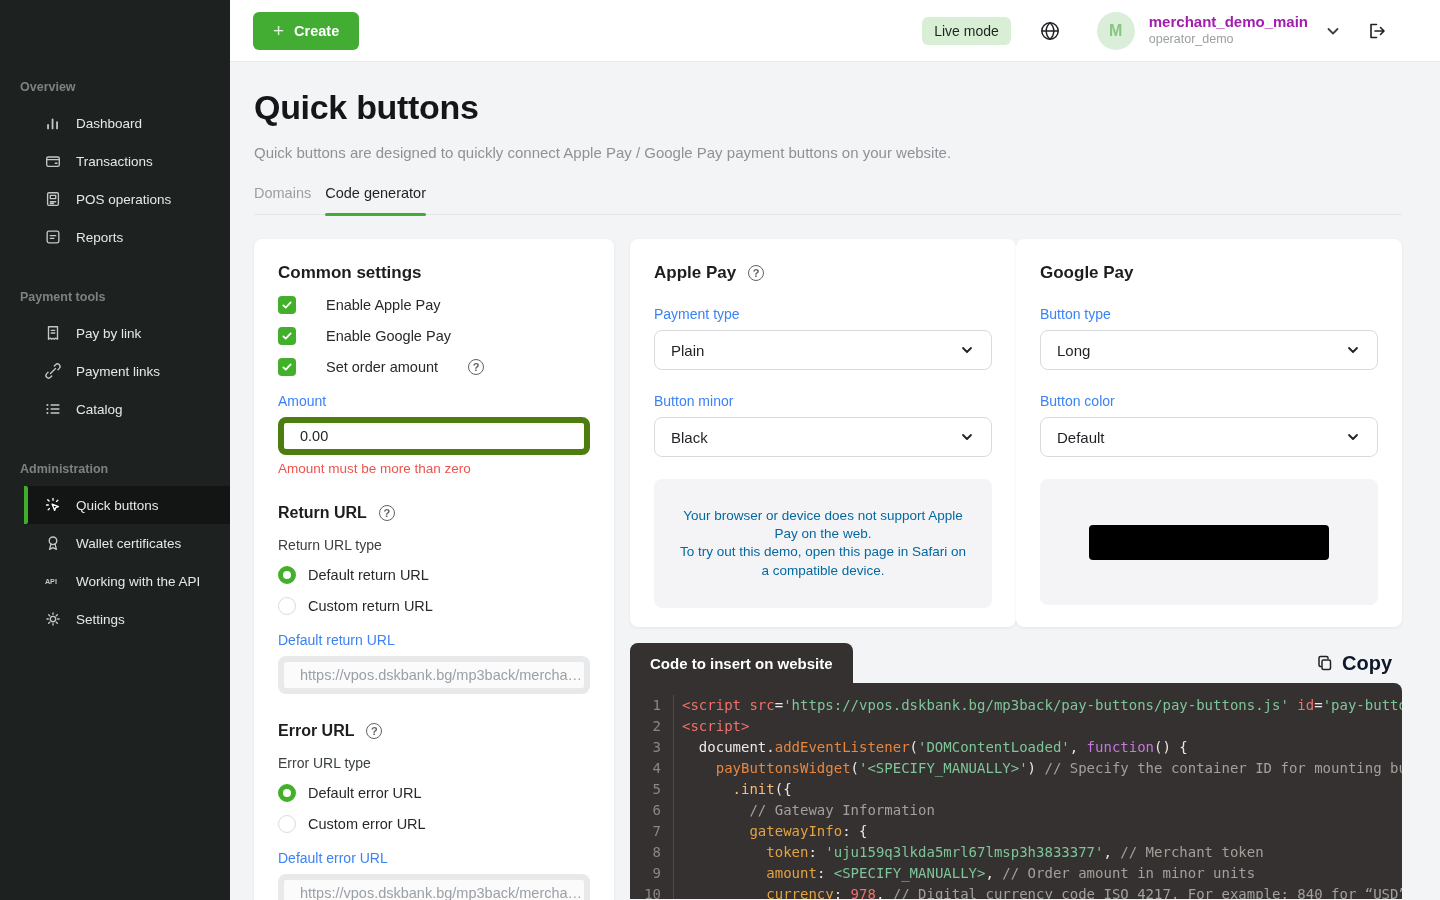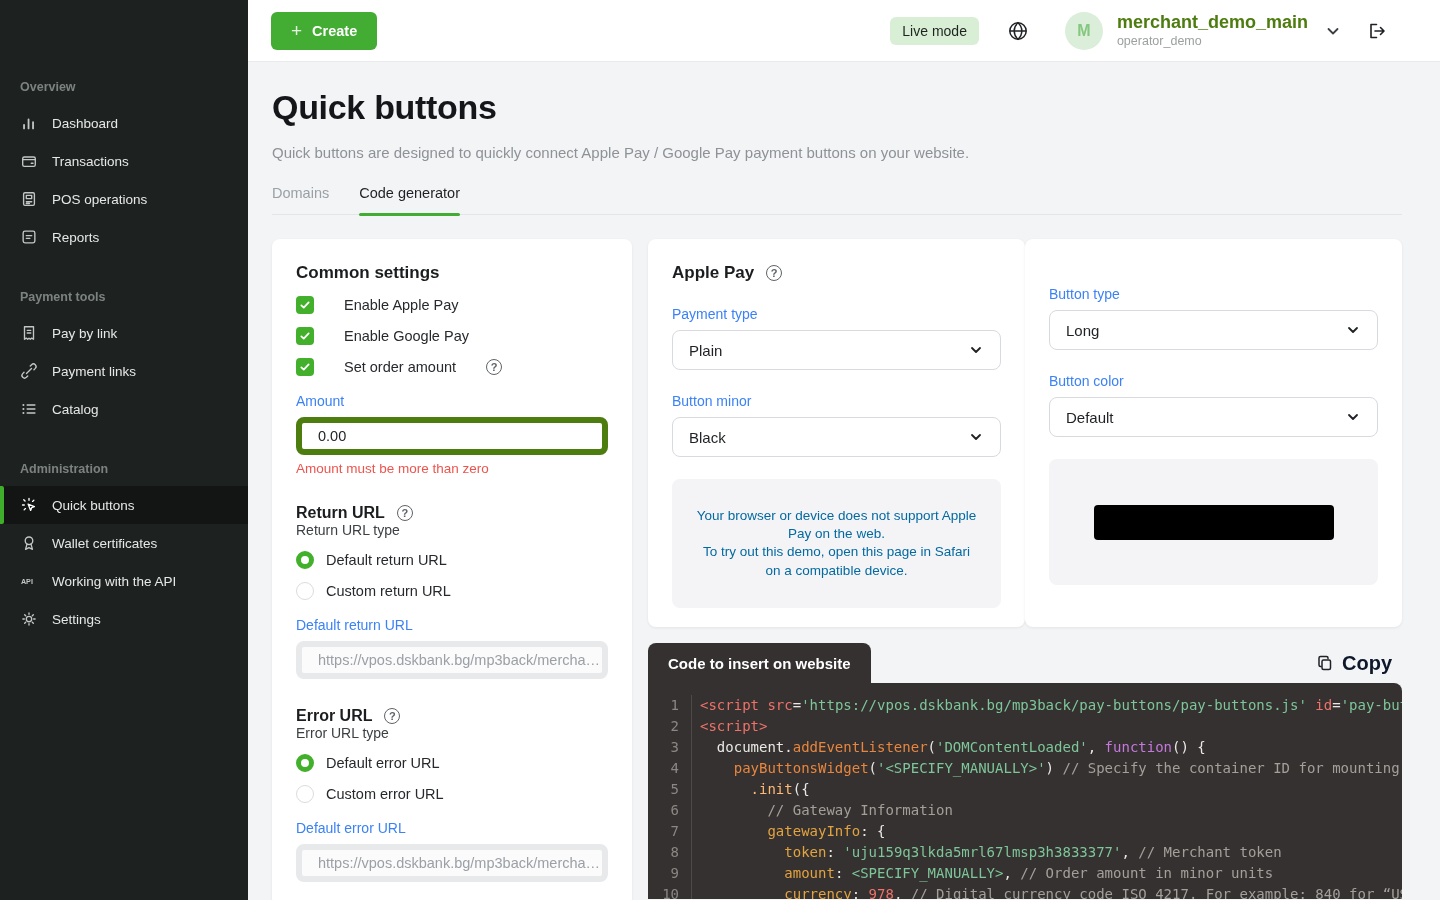--- a/index.html
+++ b/index.html
@@ -1,49 +1,49 @@
 <!DOCTYPE html>
 <html><head>
 <meta charset="utf-8">
 <style>
   * { margin:0; padding:0; box-sizing:border-box; }
   html,body { width:1440px; height:900px; overflow:hidden; }
   body { font-family:"Liberation Sans", sans-serif; color:#1f2124; background:#f3f4f6; }
   .app { display:flex; width:1440px; height:900px; }
 
   
-  .sidebar { width:248px; flex-shrink:0; background:#1d2221; padding-top:80px; }
+  .sidebar { width:230px; flex-shrink:0; background:#1d2221; padding-top:80px; }
   .sb-label { padding:0 20px; color:#7c8280; font-size:12.5px; font-weight:600; margin-bottom:10px; }
   .sb-label.gap { margin-top:34px; }
-  .sb-item { height:38px; display:flex; align-items:center; gap:14px; padding:0 20px; color:#e6e8e7; font-size:13.5px; position:relative; cursor:pointer; }
+  .sb-item { height:38px; display:flex; align-items:center; gap:14px; padding:0 20px; color:#e6e8e7; font-size:13.5px; position:relative; cursor:pointer;margin-left:24px; }
   .sb-item svg { width:18px; height:18px; color:#c3c8c6; flex-shrink:0; }
   .sb-item.active { background:#121514; }
   .sb-item.active::before { content:''; position:absolute; left:0; top:0; bottom:0; width:4px; background:#3fae2b; border-radius:0 2px 2px 0; }
   .sb-item.active svg { color:#fff; }
 
   
   .main { flex:1; display:flex; flex-direction:column; min-width:0; }
   .topbar { height:62px; flex-shrink:0; background:#fff; border-bottom:1px solid #e9eaec; display:flex; align-items:center; justify-content:space-between; padding:0 54px 0 23px; }
   .create-btn { height:38px; background:#43ac33; border:none; border-radius:6px; color:#fff; font-size:14.5px; font-weight:700; display:flex; align-items:center; gap:10px; padding:0 20px; cursor:pointer; font-family:inherit; }
   .create-btn .plus { font-size:19px; font-weight:400; color:rgba(255,255,255,.85); line-height:1; }
   .top-right { display:flex; align-items:center; }
   .live-badge { background:#d8efd6; color:#1f2420; font-size:14px; border-radius:6px; padding:6px 12px; }
   .globe { margin-left:28px; display:flex; cursor:pointer; }
   .avatar { margin-left:36px; width:38px; height:38px; border-radius:50%; background:#dbeeda; color:#85c77f; font-weight:700; font-size:16px; display:flex; align-items:center; justify-content:center; }
   .user-block { margin-left:14px; display:flex; flex-direction:column; line-height:1.25; }
-  .user-name { font-size:18px; font-weight:700; color:#4d7c0f; }
+  .user-name { font-size:15px; font-weight:700; color:#a21caf; }
   .user-role { font-size:12.5px; color:#9ba19e; }
   .chev-user { margin-left:16px; display:flex; cursor:pointer; }
   .logout { margin-left:24px; display:flex; cursor:pointer; }
 
   
   .content { flex:1; padding:26px 38px 0 24px; overflow:hidden; }
   .page-title { font-size:34px; font-weight:700; color:#141619; letter-spacing:-.3px; }
   .page-sub { margin-top:17px; font-size:15px; color:#8e9296; }
-  .tabs { margin-top:24px; display:flex; gap:30px; border-bottom:1px solid #e4e5e8; }
+  .tabs { margin-top:24px; display:flex; gap:14px; border-bottom:1px solid #e4e5e8; }
   .tab { font-size:14.5px; color:#9aa0a4; padding-bottom:13px; position:relative; cursor:pointer; }
   .tab.active { color:#1f2124; font-weight:500; }
   .tab.active::after { content:''; position:absolute; left:0; right:0; bottom:-2px; height:3px; background:#43ac33; border-radius:2px; }
 
   .cards-row { margin-top:24px; display:flex; gap:16px; align-items:flex-start; }
   .card { background:#fff; border-radius:8px; box-shadow:0 1px 3px rgba(25,28,33,.07); }
   .card-left { width:360px; flex-shrink:0; padding:24px; }
   .right-col { flex:1; min-width:0; }
   .cards-pair { display:flex; }
   .cards-pair .card { flex:1; height:388px; padding:24px; }
@@ -55,21 +55,21 @@
   .check-row:first-of-type { margin-top:21px; }
   .checkbox { width:18px; height:18px; border-radius:4px; background:#43b02c; display:flex; align-items:center; justify-content:center; cursor:pointer; flex-shrink:0; }
   .row-label { font-size:14.5px; color:#27292c; }
 
   .field-label { font-size:14px; color:#3b82f6; margin-top:17px; }
   .text-input { margin-top:8px; height:38px; border:6px solid #4d7c0f; border-radius:8px; display:flex; align-items:center; padding:0 16px; font-size:14.5px; color:#1f2124; background:#fff; }
   .text-input.disabled { border-color:#e8e9eb; background:#fbfbfc; color:#9aa0a5; white-space:nowrap; overflow:hidden; }
   .error-text { margin-top:6px; font-size:13.5px; color:#ee544e; }
 
   .section-heading { margin-top:28px; font-size:16px; font-weight:700; color:#1b1d1f; display:flex; align-items:center; gap:12px; }
-  .sub-label { margin-top:0; font-size:14px; color:#3c4043; }
+  .sub-label { margin-top:15px; font-size:14px; color:#3c4043; }
   .radio-row { display:flex; align-items:center; gap:12px; margin-top:13px; cursor:pointer; }
   .radio { width:18px; height:18px; border-radius:50%; background:#fff; flex-shrink:0; }
   .radio.sel { border:5.5px solid #43b02c; }
   .radio.unsel { border:1.5px solid #dadcdf; }
 
   .select { margin-top:8px; height:40px; border:1px solid #d8dade; border-radius:8px; display:flex; align-items:center; justify-content:space-between; padding:0 16px; font-size:15px; color:#1f2124; background:#fff; cursor:pointer; }
   .select-label-gap { margin-top:23px; }
 
   .note-box { margin-top:22px; background:#f4f4f6; border-radius:8px; padding:28px 24px; text-align:center; font-size:13.5px; color:#0369a1; line-height:1.35; }
   .preview-box { margin-top:22px; background:#f4f4f6; border-radius:8px; height:126px; display:flex; align-items:center; justify-content:center; }
@@ -322,20 +322,21 @@
                     <path d="M4 6l4 4 4-4"></path>
                   </svg>
               </div>
               <div class="note-box">
                 <div>Your browser or device does not support Apple Pay on the web.</div>
                 <div>To try out this demo, open this page in Safari on a compatible device.</div>
               </div>
             </section>
 
             <section class="card">
+              <div class="card-title">Google Pay</div>
               <div class="field-label select-label-gap">Button type</div>
               <div class="select">
                 <span>Long</span>
                 <svg width="16" height="16" viewBox="0 0 16 16" fill="none" stroke="#1f2124" stroke-width="1.8" stroke-linecap="round" stroke-linejoin="round">
                     <path d="M4 6l4 4 4-4"></path>
                   </svg>
               </div>
               <div class="field-label select-label-gap">Button color</div>
               <div class="select">
                 <span>Default</span>

